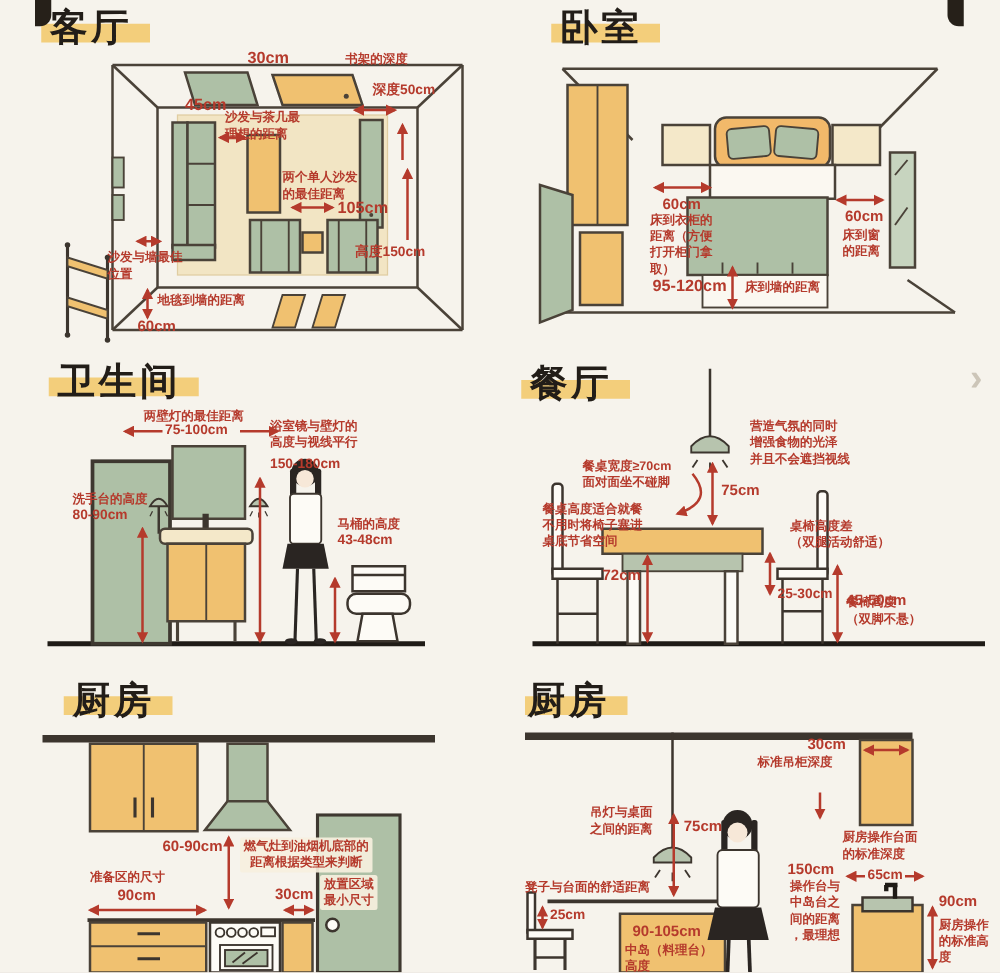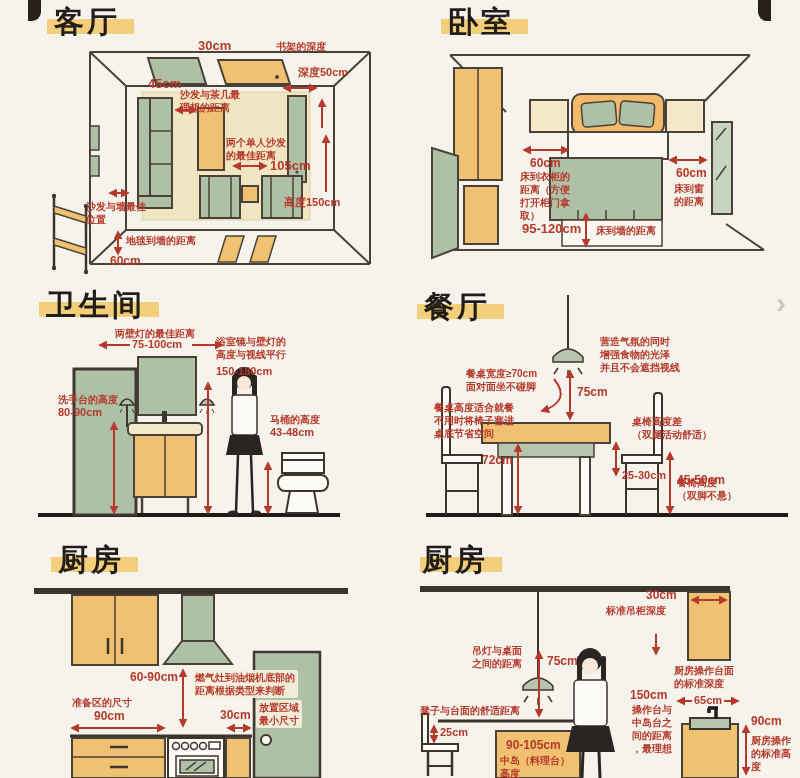--- a/index.html
+++ b/index.html
@@ -4,21 +4,21 @@
 <style>
   html,body{margin:0;padding:0;background:#e9e6df;}
   #stage{position:relative;width:800px;height:778px;background:#f6f3ec;overflow:hidden;
          font-family:"Liberation Sans",sans-serif;}
   .sec{position:absolute;}
   .sec>svg{position:absolute;left:0;top:0;}
   .lbl{position:absolute;color:#b53a2c;font-size:10px;font-weight:700;line-height:1.3;
        white-space:pre-line;z-index:3;}
   .val{position:absolute;color:#b53a2c;font-size:12px;font-weight:800;line-height:1.2;
        white-space:pre-line;z-index:3;text-align:right;}
-  .chip{background:rgba(246,240,222,.92);padding:1px 3px;border-radius:2px;}
+  .chip{background:rgba(246,240,222,.92);padding:1px 3px;border-radius:2px;text-align:center;}
   .title{position:absolute;z-index:4;}
   .title .hl{position:absolute;left:-7px;right:-14px;top:17px;height:15px;background:#f2c45f;opacity:.8;}
   .title .tx{position:relative;font-size:30px;font-weight:900;color:#221d18;letter-spacing:3px;}
   .row{position:absolute;display:flex;gap:4px;align-items:baseline;z-index:3;}
   .row .v{color:#b53a2c;font-size:13px;font-weight:800;}
   .row .t{color:#b53a2c;font-size:10px;font-weight:700;margin-left:41px;}
   .corner{position:absolute;top:0;width:13px;height:21px;background:#262019;z-index:5;}
   .chev{position:absolute;color:#ccc5b8;font-size:30px;font-weight:700;z-index:5;}
   line.arr,path.arr{stroke:#b53a2c;stroke-width:2;fill:none;}
 </style>
@@ -99,21 +99,21 @@
       <g>
         <line class="arr" x1="146" y1="110" x2="166" y2="110" marker-start="url(#m1)" marker-end="url(#m1)"></line>
         <line class="arr" x1="204" y1="166" x2="236" y2="166" marker-start="url(#m1)" marker-end="url(#m1)"></line>
         <line class="arr" x1="254" y1="88" x2="286" y2="88" marker-start="url(#m1)" marker-end="url(#m1)"></line>
         <line class="arr" x1="292" y1="128" x2="292" y2="100" marker-end="url(#m1)"></line>
         <line class="arr" x1="296" y1="192" x2="296" y2="136" marker-end="url(#m1)"></line>
         <line class="arr" x1="80" y1="193" x2="98" y2="193" marker-start="url(#m1)" marker-end="url(#m1)"></line>
         <line class="arr" x1="88" y1="232" x2="88" y2="254" marker-start="url(#m1)" marker-end="url(#m1)"></line>
       </g>
     </svg>
-    <div class="title" style="left:10px;top:2px;margin-left:14px;">
+    <div class="title" style="left:10px;top:2px;">
       <span class="hl"></span>
       <span class="tx">客厅</span>
     </div>
     <div class="row" style="left:168px;top:38px;">
       <span class="v">30cm</span>
       <span class="t">书架的深度</span>
     </div>
     <div class="val" style="left:268px;top:66px;font-size:11px;">深度50cm</div>
     <div class="val" style="left:118px;top:76px;font-size:13px;">45cm</div>
     <div class="lbl" style="left:150px;top:88px;">沙发与茶几最

